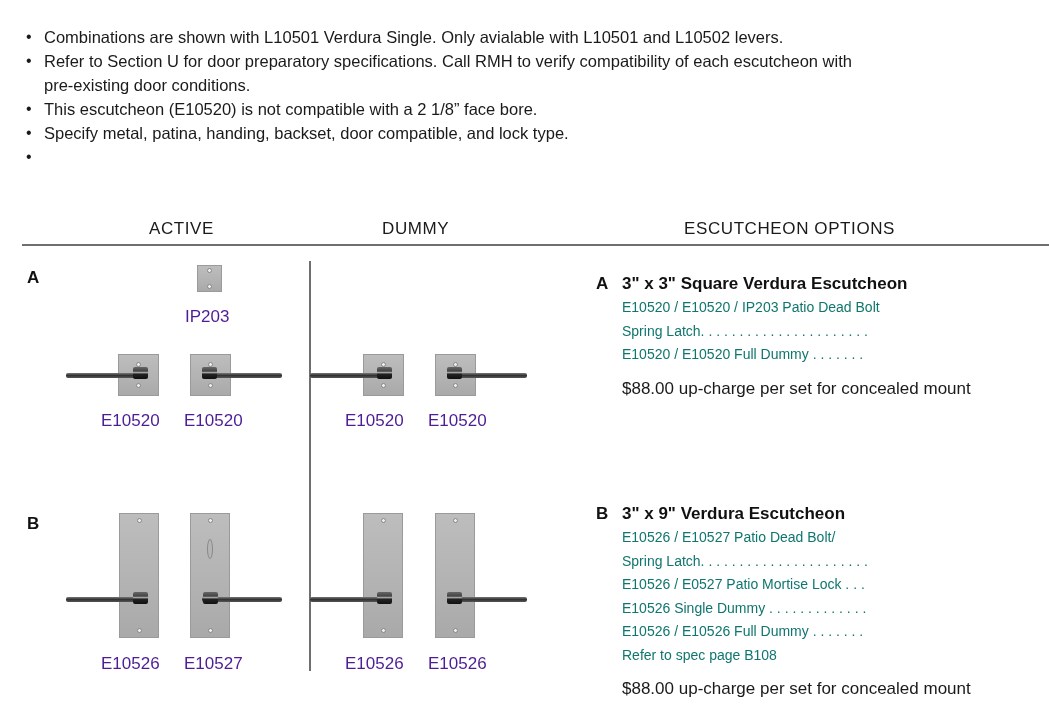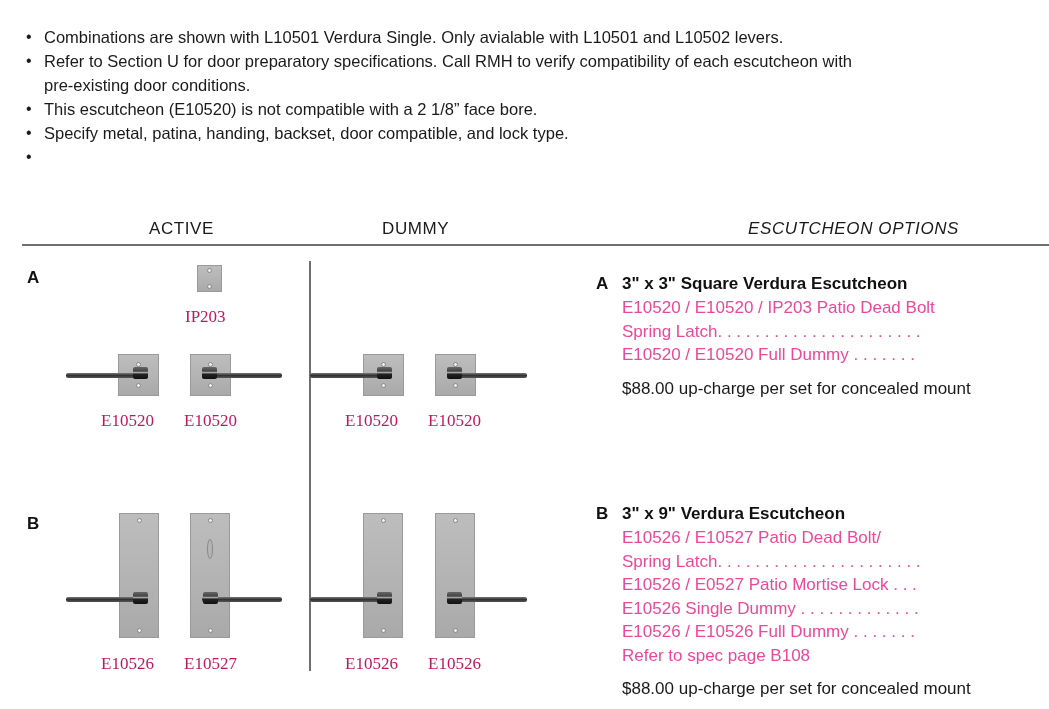--- a/index.html
+++ b/index.html
@@ -9,50 +9,50 @@
     .notes { position: absolute; left: 22px; top: 25px; width: 1020px; }
     .note { position: relative; padding-left: 22px; font-size: 16.5px; line-height: 24px; color: #1a1a1a; }
     .note .bullet { position: absolute; left: 4px; top: 0; font-size: 16px; }
 
     .col-head { position: absolute; top: 219px; font-size: 17px; letter-spacing: 0.6px; color: #1a1a1a; }
     .rule { position: absolute; left: 22px; top: 244px; width: 1027px; height: 2px; background: #6f6f6f; }
     .divider { position: absolute; left: 309px; top: 261px; width: 2px; height: 410px; background: #6f6f6f; }
 
     .row-letter { position: absolute; font-weight: bold; font-size: 17px; color: #111; }
 
-    .part-label { position: absolute; font-size: 17px; color: #be185d; font-family: Liberation Serif, serif; }
+    .part-label { position: absolute; font-size: 17px; color: #4c1d95; }
 
     
     .plate { position: absolute; background: linear-gradient(180deg, #bdbdbd 0%, #b2b2b2 60%, #a9a9a9 100%); border: 1px solid #9a9a9a; }
     .screw { position: absolute; width: 5px; height: 5px; border-radius: 50%; background: #eee; border: 1px solid #888; left: 50%; margin-left: -2.5px; }
     .lever { position: absolute; height: 5px; background: linear-gradient(180deg, #777 0%, #333 50%, #555 100%); border-radius: 2px; }
     .hub { position: absolute; width: 15px; height: 12px; background: linear-gradient(180deg, #666 0%, #444 35%, #aaa 45%, #222 60%, #111 100%); border-radius: 2px; }
     .slot { position: absolute; width: 6px; height: 20px; border-radius: 50%; border: 1px solid #888; background: #b5b5b5; left: 50%; margin-left: -3px; }
 
     .options { position: absolute; left: 596px; width: 450px; }
     .opt-title { position: relative; font-weight: bold; font-size: 17px; line-height: 24px; padding-left: 26px; color: #111; }
     .opt-title .letter { position: absolute; left: 0; top: 0; }
-    .opt-line { font-size: 17px; line-height: 23.5px; padding-left: 26px; color: #ec4899; white-space: pre; }
+    .opt-line { font-size: 14px; line-height: 23.5px; padding-left: 26px; color: #0f766e; white-space: pre; }
     .opt-charge { font-size: 17px; line-height: 24px; padding-left: 26px; margin-top: 10px; color: #1a1a1a; }
   </style>
 </head>
 <body>
 
 <div class="notes">
   <div class="note"><span class="bullet">•</span><span>Combinations are shown with L10501 Verdura Single. Only avialable with L10501 and L10502 levers.</span></div>
   <div class="note"><span class="bullet">•</span><span>Refer to Section U for door preparatory specifications. Call RMH to verify compatibility of each escutcheon with</span></div>
   <div class="note"><span>pre-existing door conditions.</span></div>
   <div class="note"><span class="bullet">•</span><span>This escutcheon (E10520) is not compatible with a 2 1/8” face bore.</span></div>
   <div class="note"><span class="bullet">•</span><span>Specify metal, patina, handing, backset, door compatible, and lock type.</span></div>
   <div class="note"><span class="bullet">•</span></div>
 </div>
 
 <div class="col-head" style="left:117px;margin-left:32px;">ACTIVE</div>
 <div class="col-head" style="left:382px;">DUMMY</div>
-<div class="col-head" style="left:748px;font-style:italic;">ESCUTCHEON OPTIONS</div>
+<div class="col-head" style="left:684px;">ESCUTCHEON OPTIONS</div>
 <div class="rule"></div>
 <div class="divider"></div>
 
 <div class="row-letter" style="left:27px; top:268px;">A</div>
 
 <div class="plate" style="left:197px; top:265px; width:25px; height:27px;">
   <div class="screw" style="top:2px;"></div>
   <div class="screw" style="bottom:2px;"></div>
 </div>
 <div class="part-label" style="left:185px; top:307px;">IP203</div>

